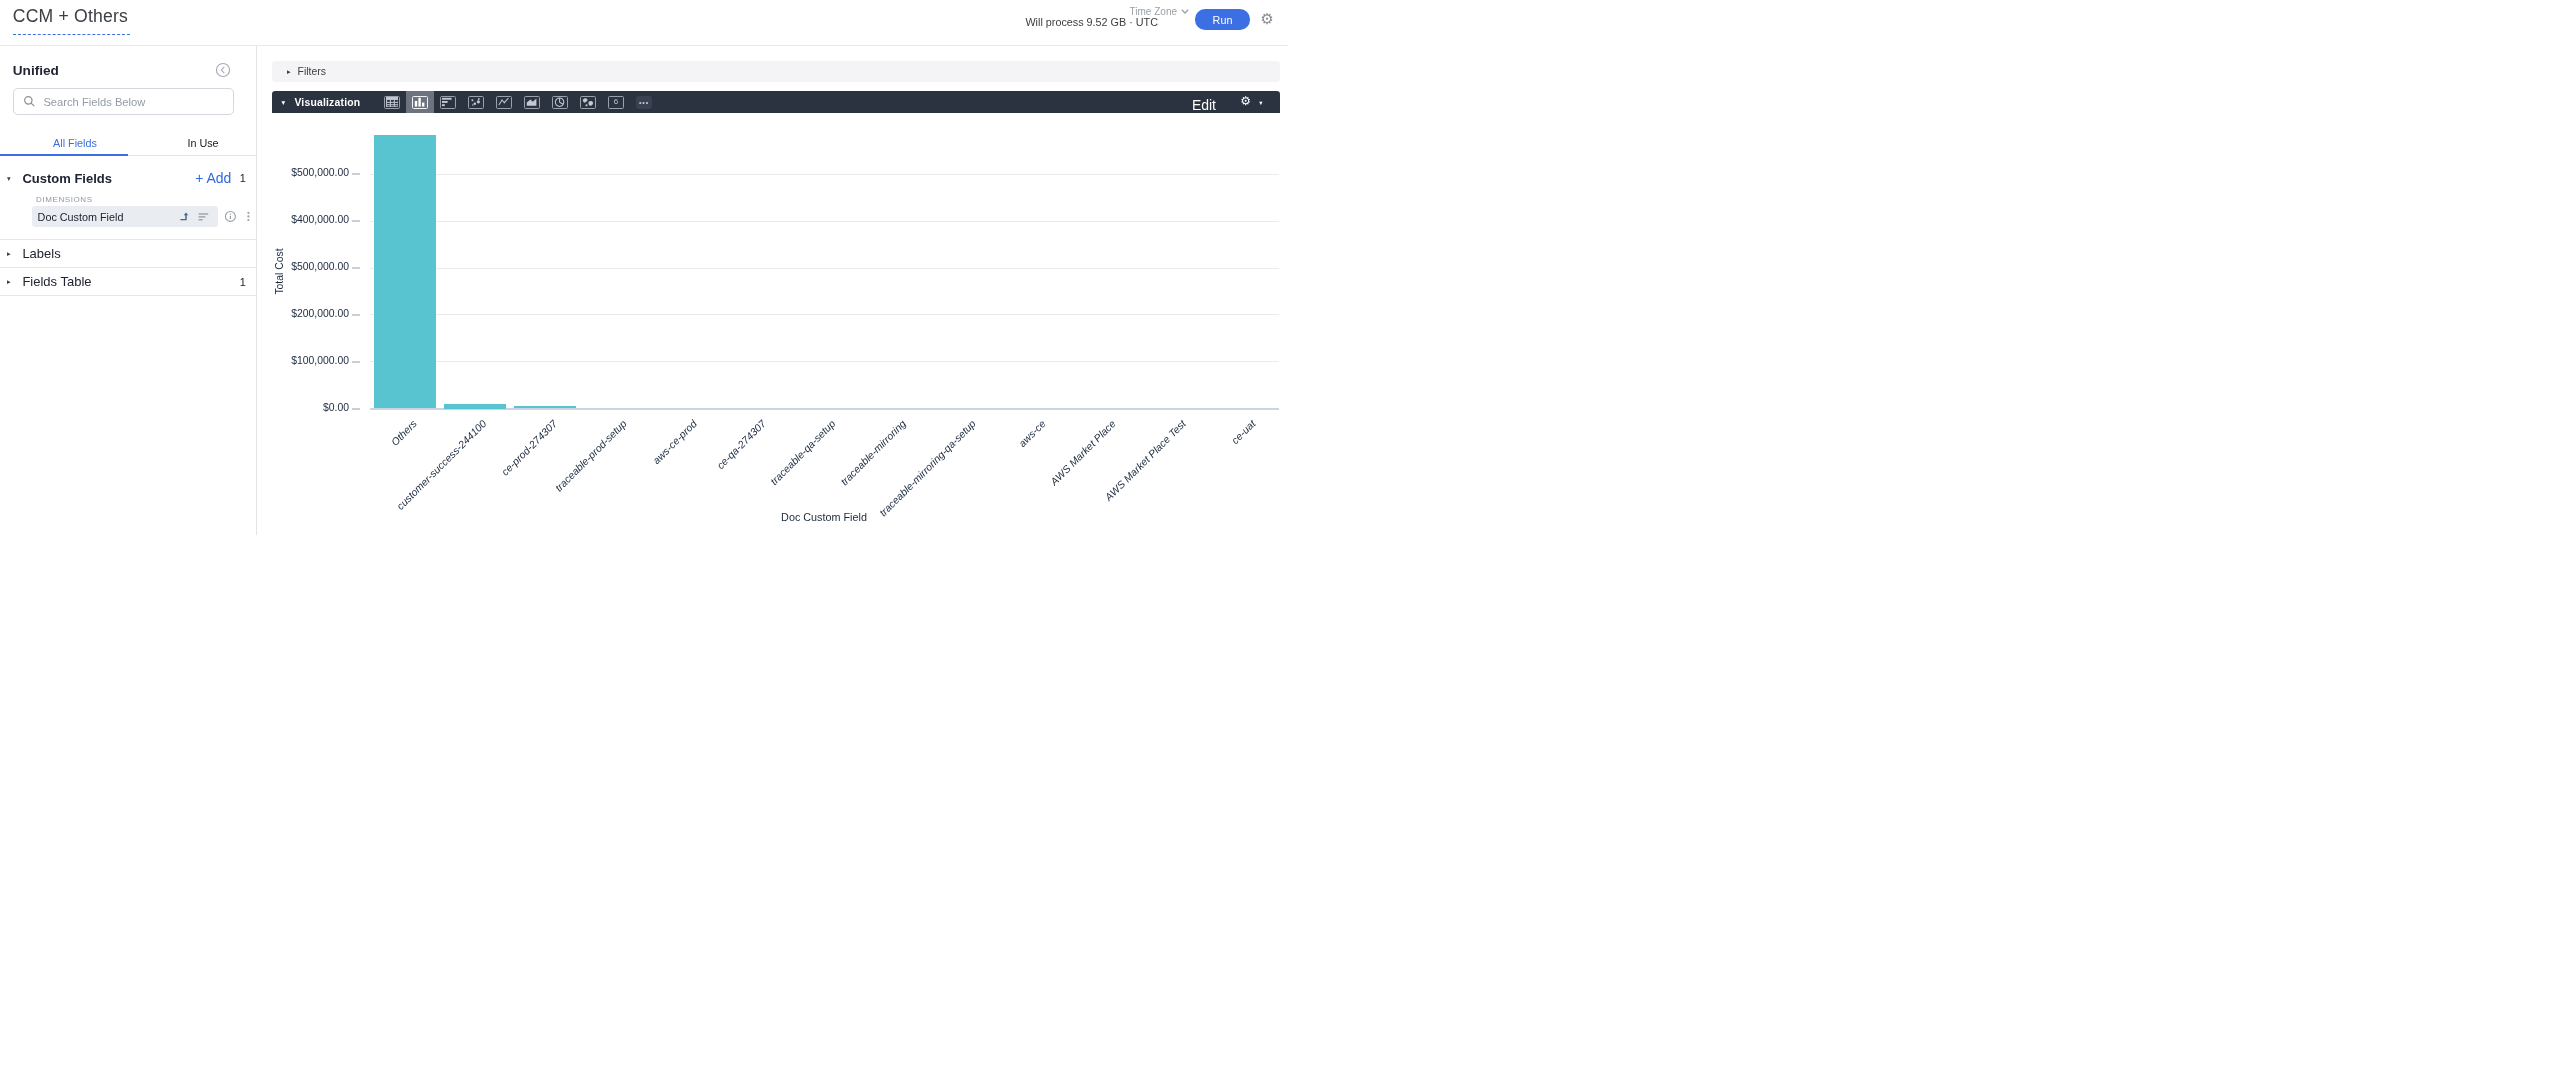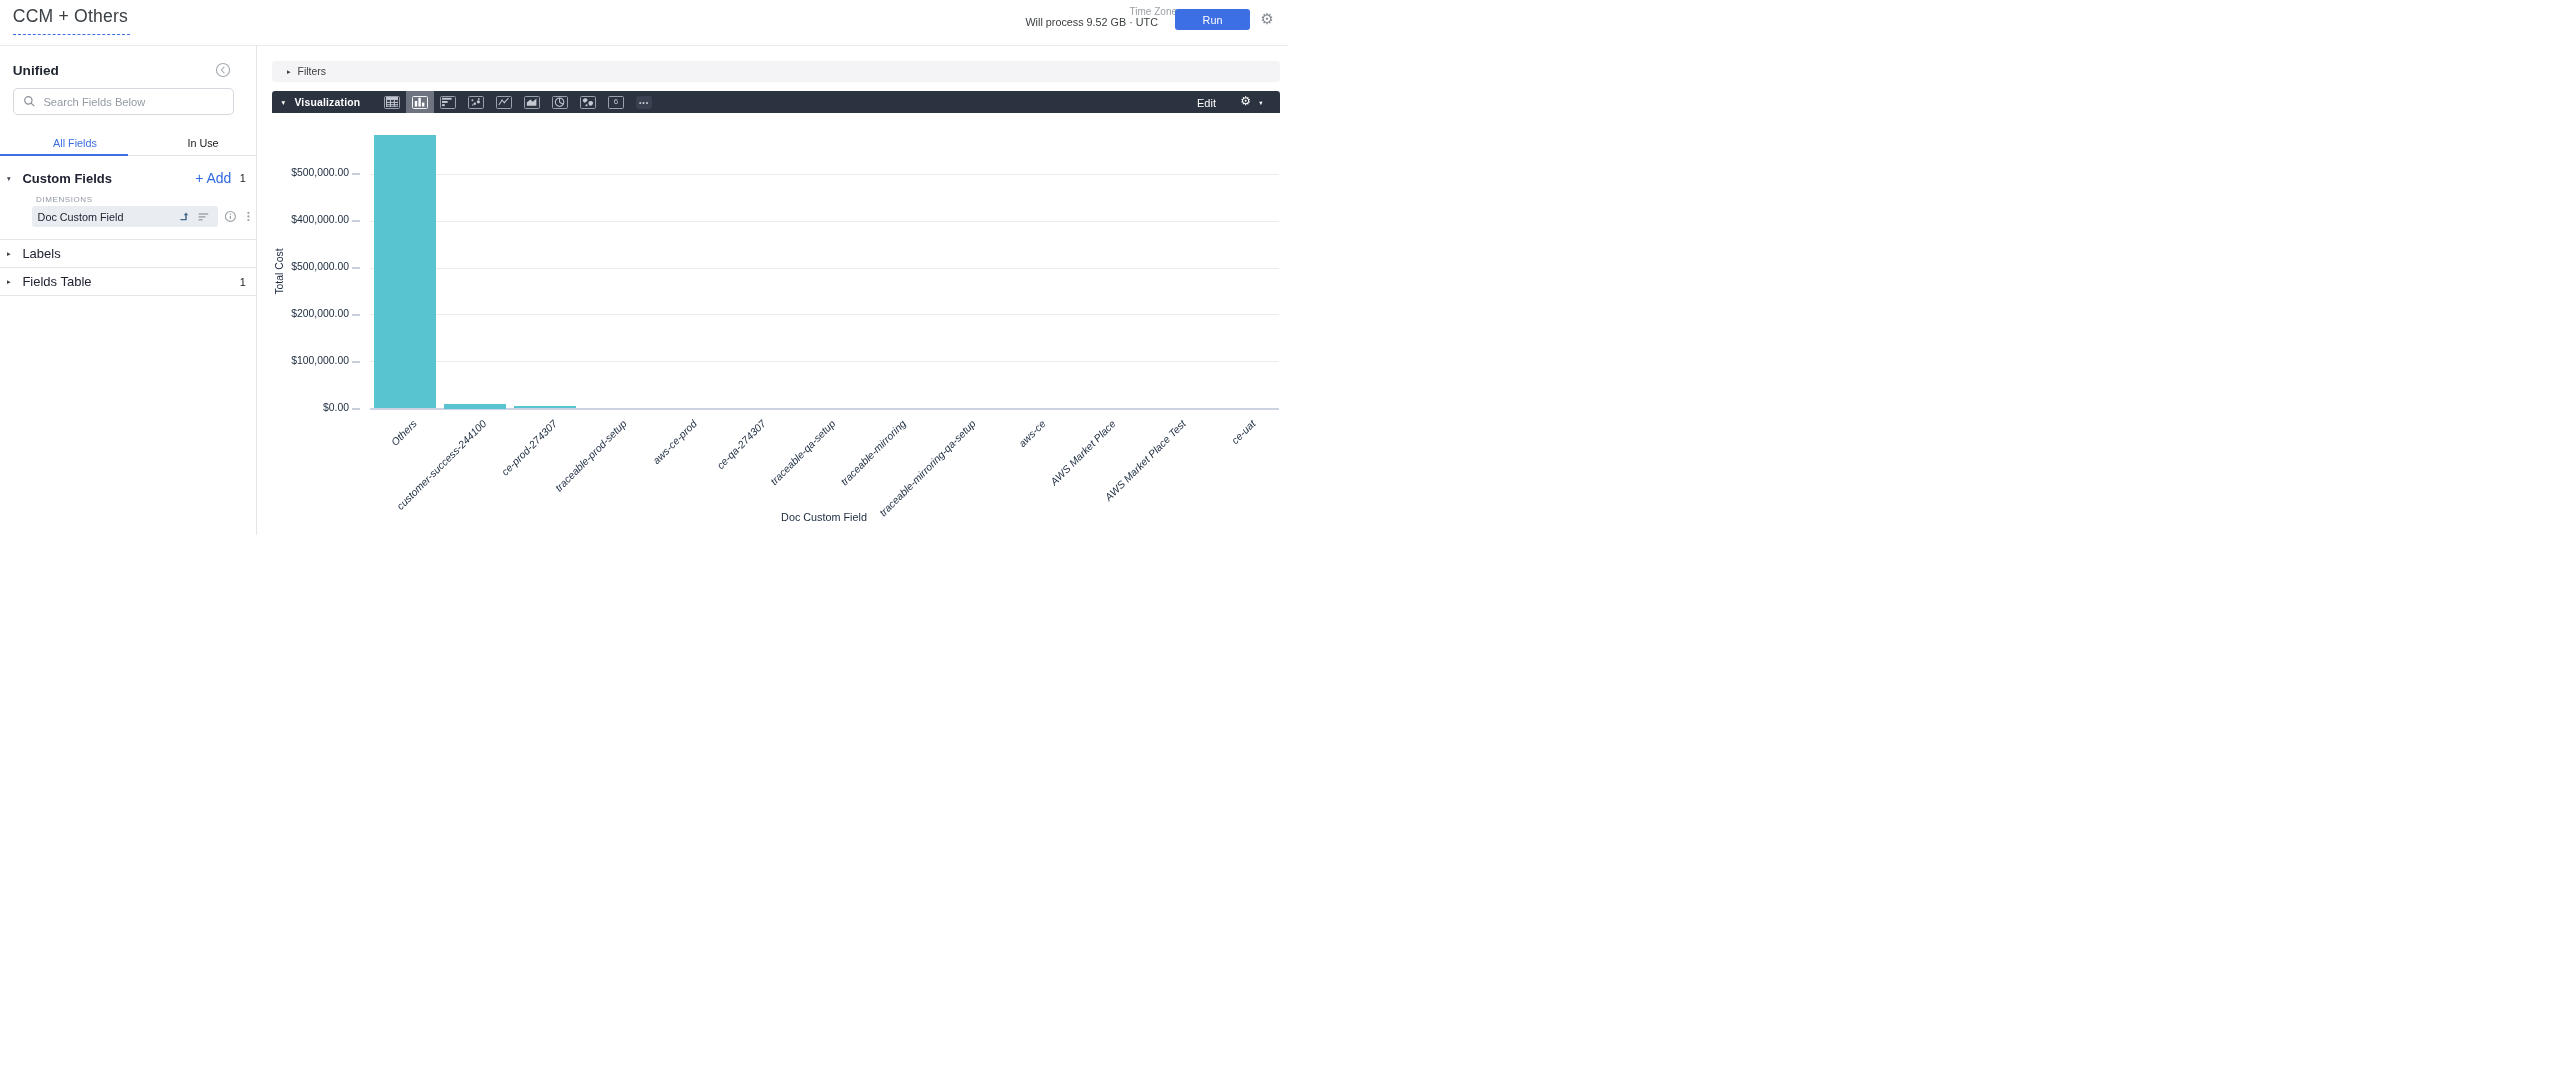--- a/index.html
+++ b/index.html
@@ -6,21 +6,21 @@
   html,body { background:#fff; }
   body { font-family:"Liberation Sans", sans-serif; color:#202124; }
   #app { position:relative; width:1288px; height:535px; overflow:hidden; background:#fff; }
 
   
   .header { position:absolute; left:0; top:0; width:1288px; height:46px; background:#fff; border-bottom:0.8px solid #e8eaed; }
   .page-title { position:absolute; left:12.8px; top:6.4px; font-size:17.6px; color:#3b4045; letter-spacing:0.2px; }
   .title-underline { position:absolute; left:12.8px; top:34px; width:117px; border-bottom:1.6px dashed #3f6fe4; }
   .will-process { position:absolute; right:130px; top:16px; font-size:10.8px; color:#3c4043; white-space:nowrap; }
   .tz { position:absolute; right:99px; top:6.4px; font-size:10px; color:#9aa0a6; display:flex; align-items:center; gap:4px; cursor:pointer; }
-  .run-btn { position:absolute; right:38px; top:8.8px; width:75px; height:21.6px; background:#3b6fe3; color:#fff; font-size:10.8px; border:none; border-radius:3px; cursor:pointer; font-family:inherit; }
+  .run-btn { position:absolute; right:38px; top:8.8px; width:55px; height:21.6px; background:#3b6fe3; color:#fff; font-size:10.8px; border:none; border-radius:10px; cursor:pointer; font-family:inherit; }
   .hdr-gear { position:absolute; right:14.4px; top:10.4px; font-size:15px; color:#878c93; cursor:pointer; line-height:17.6px; }
 
   
   .sidebar { position:absolute; left:0; top:46px; width:257px; height:489px; background:#fff; border-right:0.8px solid #e2e4e8; }
   .explore-title { position:absolute; left:12.8px; top:63px; font-size:13.6px; font-weight:700; color:#1f2430; }
   .collapse-btn { position:absolute; left:215px; top:62px; width:16px; height:16px; cursor:pointer; }
   .search-wrap { position:absolute; left:12.8px; top:88px; width:221px; height:27px; border:0.8px solid #d3d7de; border-radius:4.8px; background:#fff; display:flex; align-items:center; padding-left:9.6px; gap:7.2px; }
   .search-wrap input { border:none; outline:none; font-size:11.2px; color:#202124; width:168px; font-family:inherit; background:transparent; }
   .search-wrap input::placeholder { color:#949ba5; }
   .tabs { position:absolute; left:11px; top:125px; width:307px; height:32px; display:flex; }
@@ -50,21 +50,21 @@
   .viz-caret { position:absolute; left:9.6px; top:7.2px; font-size:7.2px; color:#fff; cursor:pointer; }
   .viz-label { position:absolute; left:22.4px; top:5.6px; font-size:10.4px; color:#fff; font-weight:700; letter-spacing:0.2px; }
   .viz-icons { position:absolute; left:106px; top:0; height:22.4px; display:flex; }
   .viz-slot { width:28px; height:22.4px; display:flex; align-items:center; justify-content:center; cursor:pointer; }
   .viz-slot.selected { background:#6d7480; }
   .viz-tile { width:16px; height:12.8px; border:0.8px solid #9ba1ac; border-radius:1.6px; display:flex; align-items:center; justify-content:center; }
   .viz-slot.selected .viz-tile { border-color:#f2f3f5; }
   .viz-tile.noborder { border:none; background:#3a4150; border-radius:2.4px; }
   .viz-tile .sv { font-size:8px; color:#c3c8d1; line-height:8px; }
   .viz-tile .dots { font-size:7.2px; color:#c3c8d1; letter-spacing:0.8px; line-height:7.2px; }
-  .viz-edit { position:absolute; right:64px; top:5.6px; font-size:11px; color:#fff; cursor:pointer; }
+  .viz-edit { position:absolute; right:64px; top:5.6px; font-size:14px; color:#fff; cursor:pointer; }
   .viz-gear { position:absolute; right:29px; top:3.2px; font-size:12px; color:#fff; cursor:pointer; }
   .viz-gear-caret { position:absolute; right:17.6px; top:8px; font-size:6.4px; color:#fff; cursor:pointer; }
 
   
   .chart-panel { position:absolute; left:257px; top:114px; width:1031px; height:422px; background:#fff; }
   .gridline { position:absolute; height:0.8px; background:#ebebeb; }
   .baseline { position:absolute; height:1.6px; background:#ccd4e4; }
   .tickdash { position:absolute; width:8px; height:1.6px; background:#c9cfda; }
   .ytick { position:absolute; width:88px; text-align:right; font-size:10.4px; color:#1b2a3e; }
   .bar { position:absolute; background:#58c4cf; cursor:pointer; }

